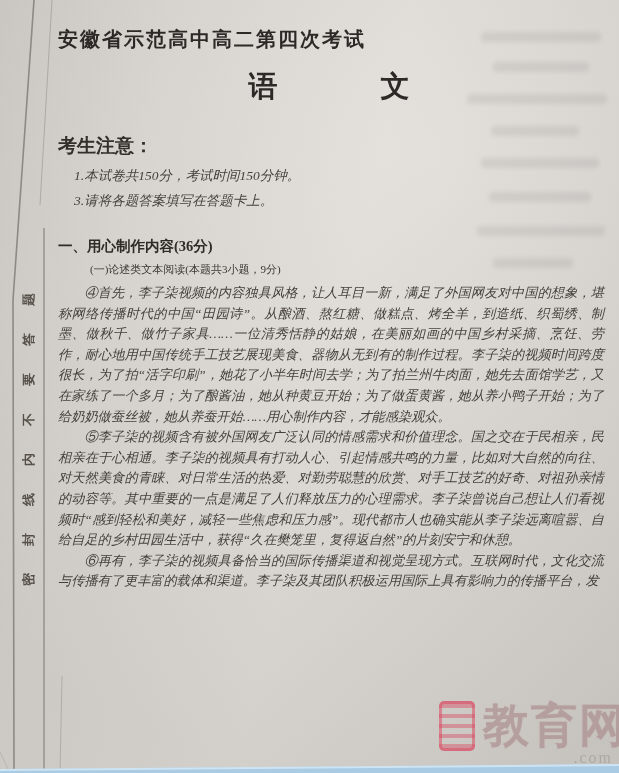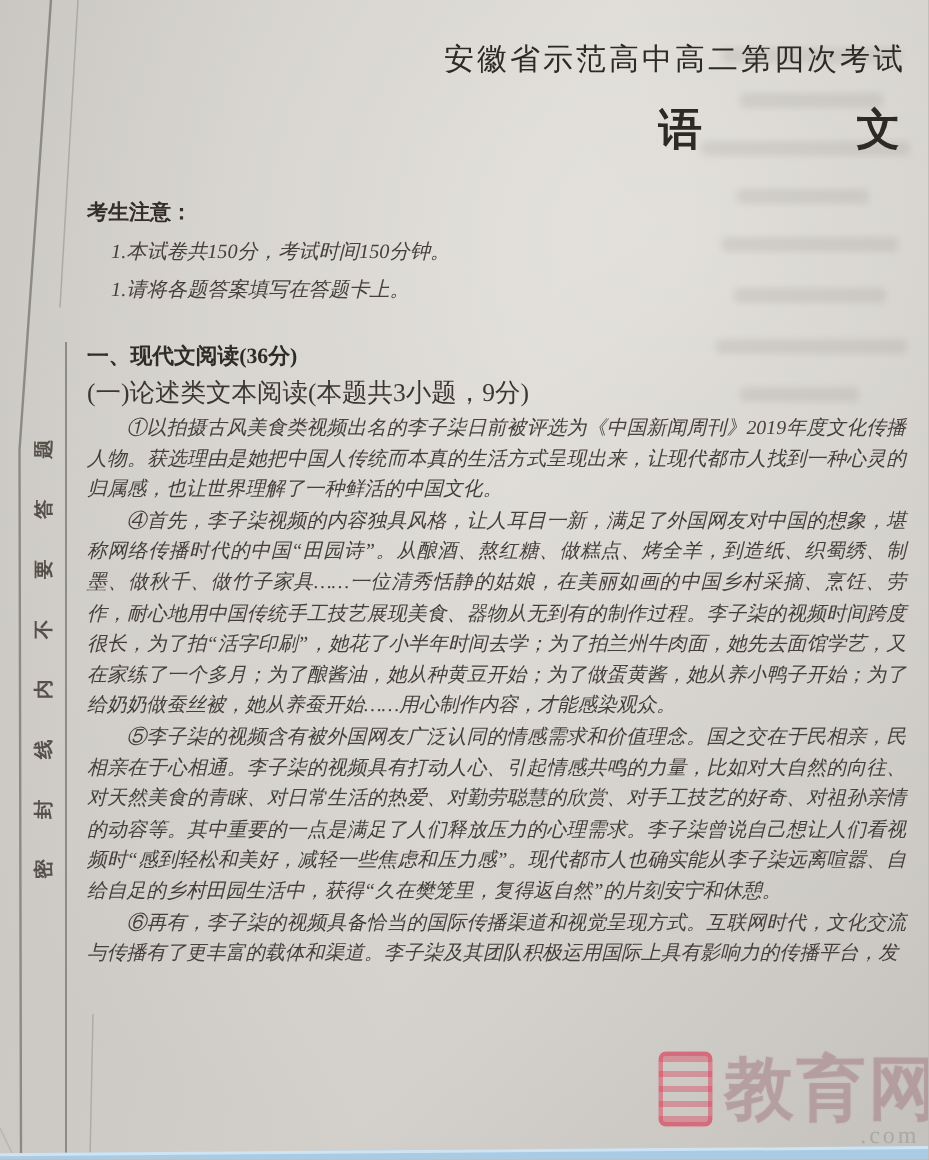--- a/index.html
+++ b/index.html
@@ -21,33 +21,33 @@
   
   .edges{position:absolute;inset:0;pointer-events:none;}
 
   
   .binding{position:absolute;left:16px;top:293px;width:24px;display:flex;
            flex-direction:column;align-items:center;gap:27px;color:#565049;}
   .binding div{font-size:13px;font-weight:bold;transform:rotate(-90deg);line-height:13px;}
 
   .content{position:absolute;left:58px;top:16px;width:546px;color:#443e3a;}
 
-  .title{ text-align:right;font-size:20px;font-weight:normal;letter-spacing:2px;
+  .title{ text-align:left;font-size:20px;font-weight:bold;letter-spacing:2px;
           color:#2d2926;margin-top:10px;}
-  .subject{text-align:right;font-size:29px;font-weight:bold;color:#2d2926;
+  .subject{text-align:center;font-size:29px;font-weight:bold;color:#2d2926;
            margin-top:14px;letter-spacing:4px;}
 
   .notice{margin-top:26px;}
-  .notice-heading{font-size:14px;font-weight:bold;color:#332e2a;}
+  .notice-heading{font-size:19px;font-weight:bold;color:#332e2a;}
   .notice-items{margin-top:4px;padding-left:16px;}
   .notice-items div{font-size:13.5px;font-style:italic;line-height:25px;color:#463f3b;}
 
   .section{margin-top:22px;}
   .part-heading{font-size:14.5px;font-weight:bold;color:#2f2b27;line-height:23px;}
-  .sub-heading{font-size:17px;color:#3c3632;line-height:23px;}
+  .sub-heading{font-size:11px;color:#3c3632;line-height:23px;margin-left:32px;}
   .instruction{font-size:13.5px;font-style:italic;color:#463f3b;line-height:23px;
                padding-left:14px;}
 
   .passage{margin-top:2px;}
   .passage p{margin:0;font-size:13.2px;line-height:20.6px;text-align:justify;
              text-indent:2em;font-style:italic;color:#453f3b;}
 
   
   .watermark{position:absolute;right:-8px;bottom:6px;display:flex;flex-direction:column;
              align-items:flex-end;pointer-events:none;}
@@ -101,31 +101,30 @@
     <div class="content">
 
       <div class="title">安徽省示范高中高二第四次考试</div>
 
       <div class="subject">语　　　文</div>
 
       <div class="notice">
         <div class="notice-heading">考生注意：</div>
         <div class="notice-items">
             <div>1.本试卷共150分，考试时间150分钟。</div>
-            <div>1.请将各题答案填写在答题卡上。</div>
+            <div>3.请将各题答案填写在答题卡上。</div>
           </div>
       </div>
 
       <div class="section">
-        <div class="part-heading">一、现代文阅读(36分)</div>
+        <div class="part-heading">一、用心制作内容(36分)</div>
         <div class="sub-heading">(一)论述类文本阅读(本题共3小题，9分)</div>
       </div>
 
       <div class="passage">
-          <p>①以拍摄古风美食类视频出名的李子柒日前被评选为《中国新闻周刊》2019年度文化传播人物。获选理由是她把中国人传统而本真的生活方式呈现出来，让现代都市人找到一种心灵的归属感，也让世界理解了一种鲜活的中国文化。</p>
           <p>④首先，李子柒视频的内容独具风格，让人耳目一新，满足了外国网友对中国的想象，堪称网络传播时代的中国“田园诗”。从酿酒、熬红糖、做糕点、烤全羊，到造纸、织蜀绣、制墨、做秋千、做竹子家具……一位清秀恬静的姑娘，在美丽如画的中国乡村采摘、烹饪、劳作，耐心地用中国传统手工技艺展现美食、器物从无到有的制作过程。李子柒的视频时间跨度很长，为了拍“活字印刷”，她花了小半年时间去学；为了拍兰州牛肉面，她先去面馆学艺，又在家练了一个多月；为了酿酱油，她从种黄豆开始；为了做蛋黄酱，她从养小鸭子开始；为了给奶奶做蚕丝被，她从养蚕开始……用心制作内容，才能感染观众。</p>
           <p>⑤李子柒的视频含有被外国网友广泛认同的情感需求和价值理念。国之交在于民相亲，民相亲在于心相通。李子柒的视频具有打动人心、引起情感共鸣的力量，比如对大自然的向往、对天然美食的青睐、对日常生活的热爱、对勤劳聪慧的欣赏、对手工技艺的好奇、对祖孙亲情的动容等。其中重要的一点是满足了人们释放压力的心理需求。李子柒曾说自己想让人们看视频时“感到轻松和美好，减轻一些焦虑和压力感”。现代都市人也确实能从李子柒远离喧嚣、自给自足的乡村田园生活中，获得“久在樊笼里，复得返自然”的片刻安宁和休憩。</p>
           <p>⑥再有，李子柒的视频具备恰当的国际传播渠道和视觉呈现方式。互联网时代，文化交流与传播有了更丰富的载体和渠道。李子柒及其团队积极运用国际上具有影响力的传播平台，发</p>
         </div>
 
     </div>
 
     <div class="watermark">
       <div class="wm-row">
         <div class="wm-logo"></div>

